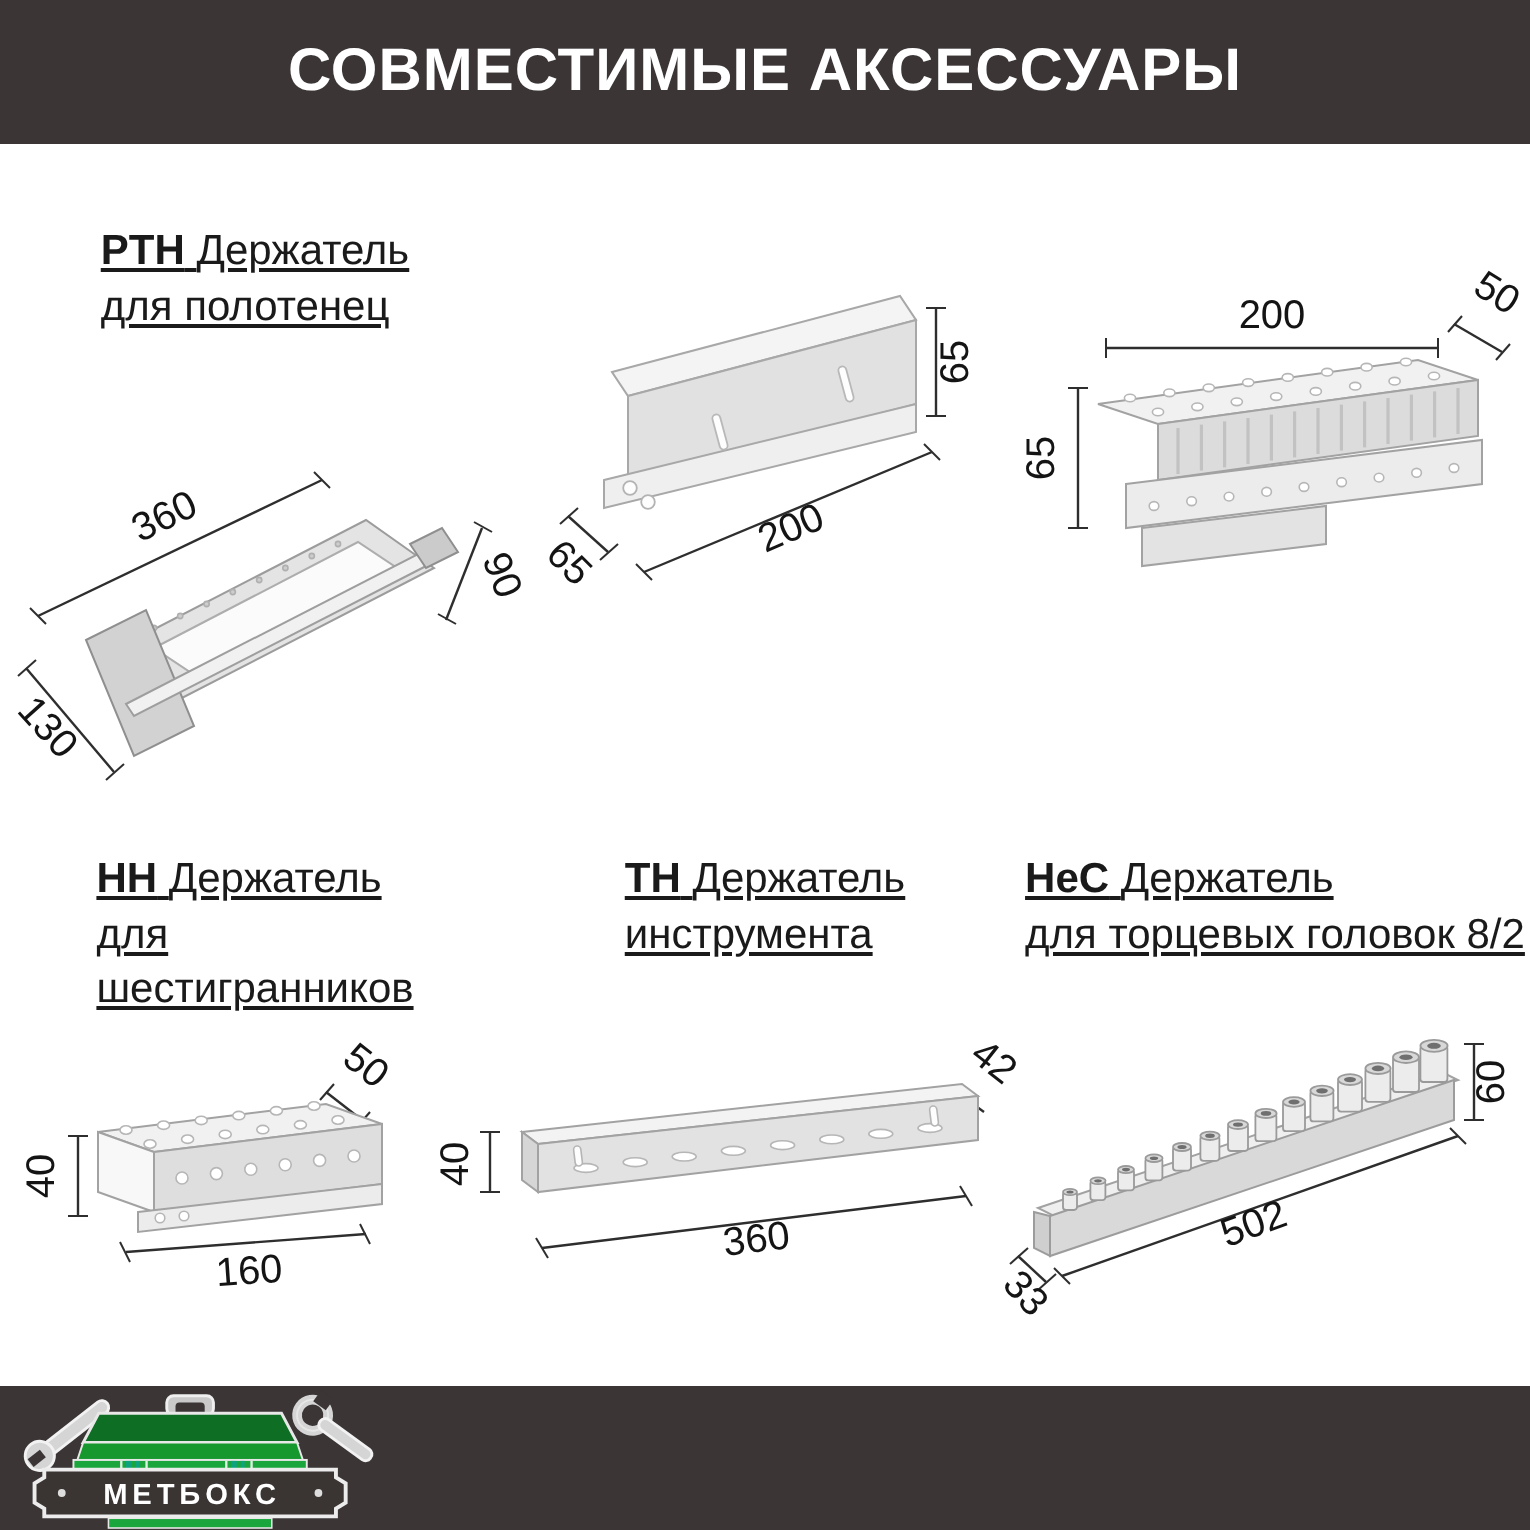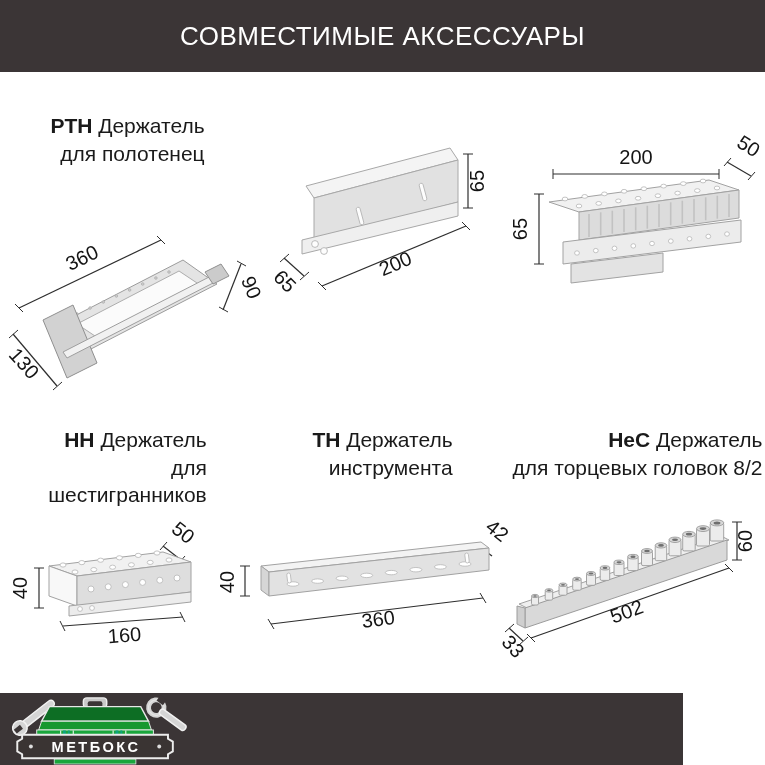--- a/index.html
+++ b/index.html
@@ -5,47 +5,47 @@
   html,body{margin:0;padding:0;}
   body{
     width:765px;height:765px;overflow:hidden;background:#ffffff;
     font-family:"Liberation Sans","DejaVu Sans",sans-serif;color:#1a1a1a;
     position:relative;
   }
   .banner{
     height:72px;background:#3b3536;display:flex;align-items:center;justify-content:center;
   }
   .banner h1{
-    margin:0;color:#ffffff;font-size:26px;font-weight:normal;letter-spacing:.5px;white-space:nowrap;
+    margin:0;color:#ffffff;font-size:30px;font-weight:bold;letter-spacing:.5px;white-space:nowrap;
   }
   .content{
     height:621px;display:grid;
     grid-template-columns:255px 255px 255px;
     grid-template-rows:352px 269px;
   }
   .card{display:flex;flex-direction:column;align-items:center;overflow:visible;}
   .row1{padding-top:40px;}
   .row2{padding-top:2px;}
   .title-area{display:flex;align-items:flex-start;justify-content:center;}
   .row1 .title-area{height:100px;}
   .row2 .title-area{height:82px;}
   h2.card-title{
-    margin:0;font-size:21px;font-weight:normal;line-height:1.32;text-align:right;
+    margin:0;font-size:21px;font-weight:normal;line-height:1.32;text-align:left;text-decoration:underline;
   }
   h2.card-title b{font-weight:bold;}
   .nl{white-space:pre-line;}
   .w1{max-width:200px;} .w2{max-width:215px;} .w3{max-width:200px;}
   .w4{max-width:200px;} .w5{max-width:200px;} .w6{max-width:262px;}
   svg{overflow:visible;display:block;}
   svg text{font-family:"Liberation Sans","DejaVu Sans",sans-serif;}
   .dim{font-size:20px;fill:#141414;}
   .dimline{stroke:#2e2e2e;stroke-width:1.2;}
   .tick{stroke:#2e2e2e;stroke-width:1;}
   .footer{
-    position:absolute;left:0;bottom:0;width:683px;height:72px;background:#3b3536;
+    position:absolute;left:0;bottom:0;width:765px;height:72px;background:#3b3536;
     display:flex;align-items:center;text-align:right;
   }
   .logo{margin-left:6px;}
   .brand-text{font-size:15px;font-weight:bold;fill:#ffffff;letter-spacing:2.5px;}
 </style>
 </head>
 <body>
 
 <header class="banner">
   <h1>СОВМЕСТИМЫЕ АКСЕССУАРЫ</h1>

